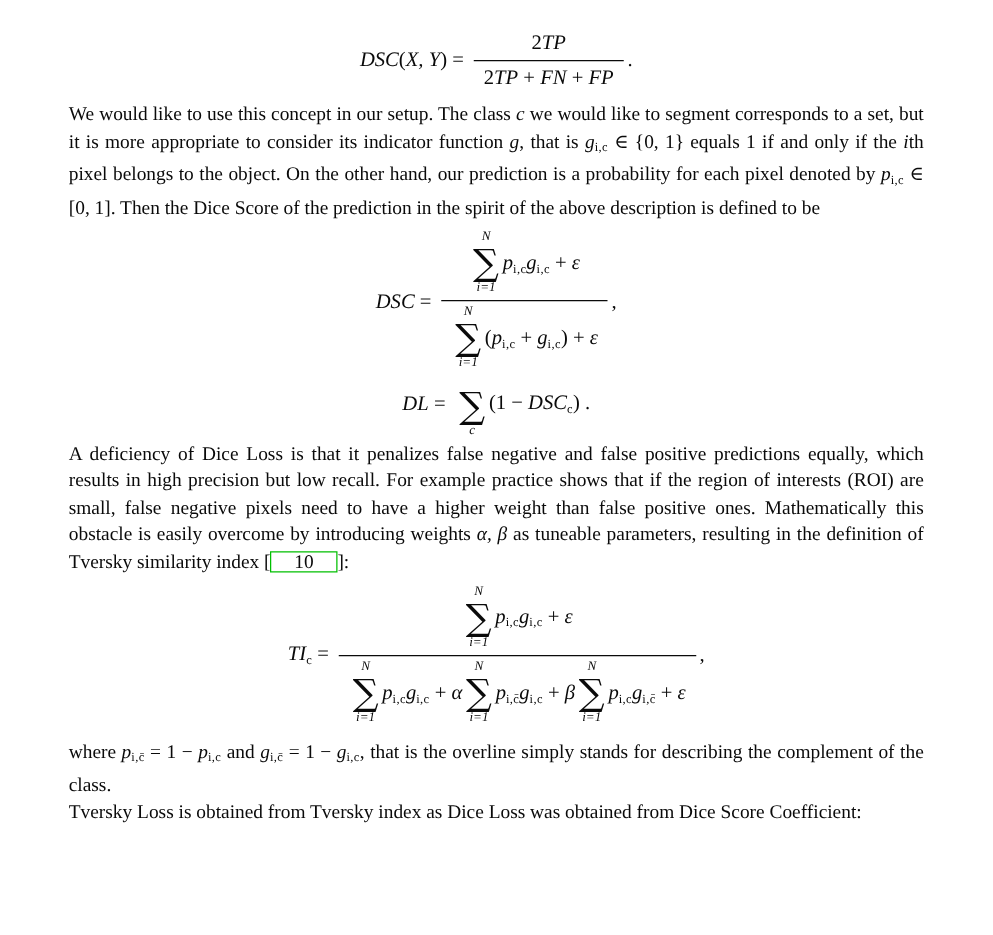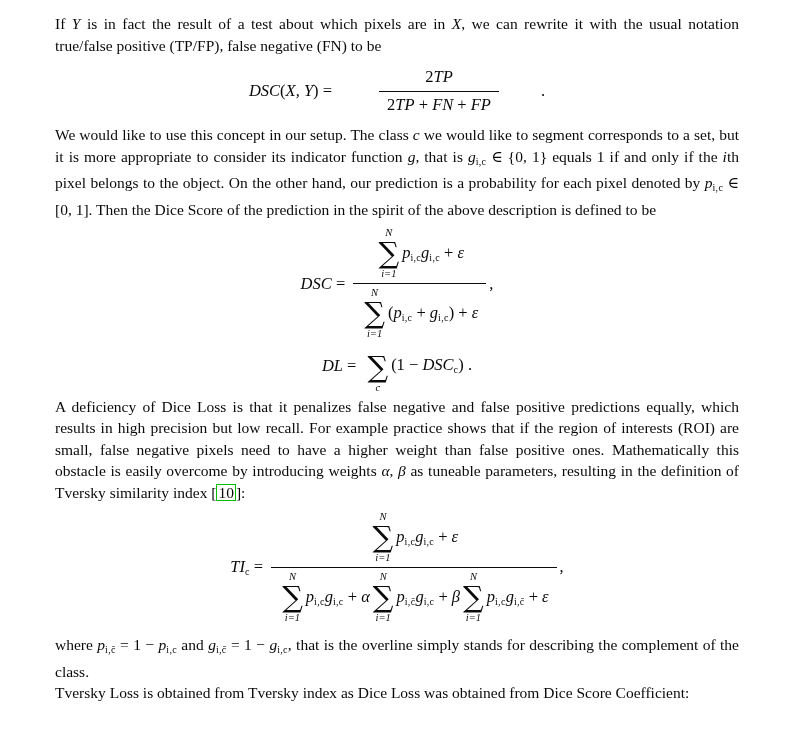--- a/index.html
+++ b/index.html
@@ -8,28 +8,28 @@
     font-family:"Liberation Serif","DejaVu Serif",serif;
     color:#0a0a0a;
   }
   .page{padding:13px 55px 0 55px;}
   p.para{
     margin:0;font-size:15.5px;line-height:21.5px;text-align:justify;
   }
   .mi{font-style:italic;}
   sub.msub{font-size:10px;vertical-align:-3px;letter-spacing:.3px;}
   .citebox{
-    border:1.5px solid #00bf00;padding:0 1px;display:inline-block;line-height:15px;
+    border:1.5px solid #00bf00;padding:0 18px;display:inline-block;line-height:15px;
   }
   
   .eq{
     display:flex;justify-content:center;align-items:center;
     font-size:16.5px;line-height:1.25;text-align:center;
   }
-  .eq-f1{margin:11px 0 9px;gap:39px;}
+  .eq-f1{margin:11px 0 9px;}
   .eq-f2{margin:7px 0 9px;}
   .eq-f3{margin:12px 0 16px;text-align:center;}
   .eq-f4{margin:8px 0 10px;}
   .lhs{margin-right:8px;white-space:pre;}
   .tail{margin-left:3px;}
   .frac{display:inline-flex;flex-direction:column;align-items:stretch;vertical-align:middle;}
   .frac .num{
     display:flex;align-items:center;justify-content:center;
     border-bottom:1px solid #0a0a0a;padding:0 8px 3px;
   }
@@ -41,21 +41,20 @@
   .bigsum .sigma{font-size:29px;line-height:1;font-family:"DejaVu Serif","Liberation Serif",serif;}
   .bigsum .lim{font-size:10.5px;font-style:italic;line-height:1.15;}
   .bigsum.bot-only{margin-bottom:-14px;}
   .seg{white-space:pre;}
 </style>
 </head>
 <body>
 
 <div class="page">
 
-  <p class="para"><span>If </span><span class="mi">Y</span><span> is in fact the result of a test about which pixels are in </span><span class="mi">X</span><span>, we can rewrite it with the usual notation true/false positive (TP/FP), false negative (FN) to be</span></p>
 
   <div class="eq eq-f1">
     <span class="lhs seg"><span class="mi">DSC</span><span>(</span><span class="mi">X, Y</span><span>) =</span></span>
     <span class="frac">
       <span class="num seg"><span>2</span><span class="mi">TP</span></span>
       <span class="den seg"><span>2</span><span class="mi">TP</span><span> + </span><span class="mi">FN</span><span> + </span><span class="mi">FP</span></span>
     </span>
     <span class="tail">.</span>
   </div>
 

